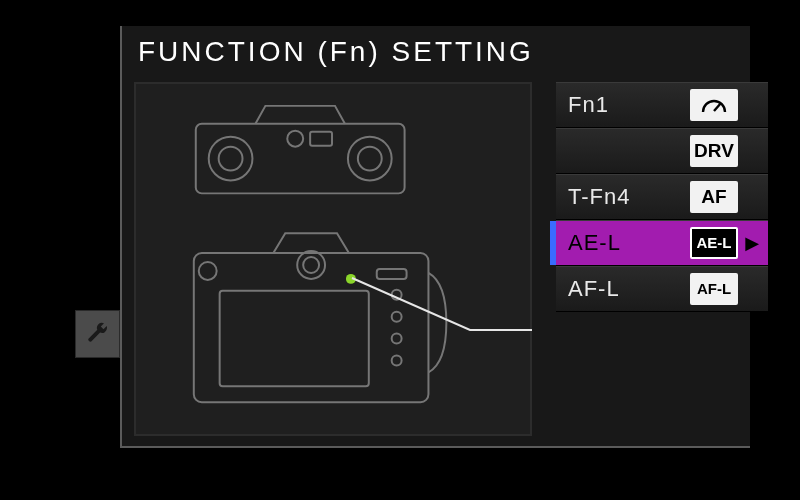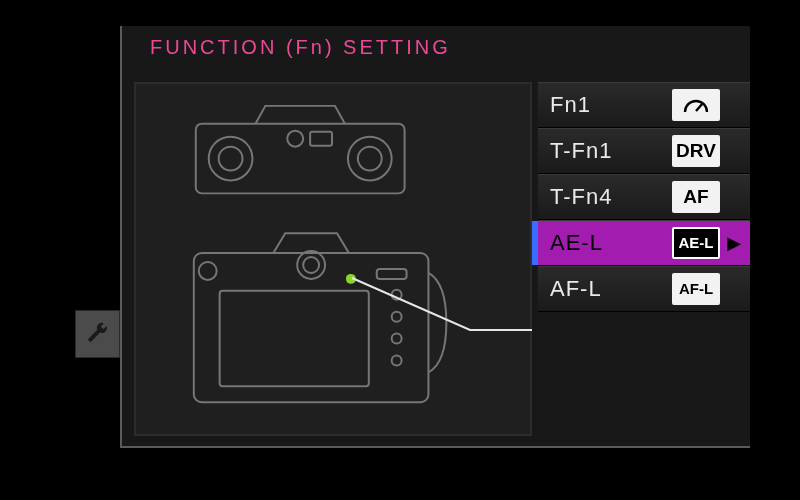--- a/index.html
+++ b/index.html
@@ -1,22 +1,22 @@
 <!DOCTYPE html>
 <html><head>
 <meta charset="utf-8">
 <style>
   html,body{margin:0;padding:0;background:#000;width:800px;height:500px;overflow:hidden;font-family:"Arial Narrow",Arial,Helvetica,sans-serif;-webkit-font-smoothing:antialiased}
   .screen{position:absolute;left:0;top:0;width:800px;height:500px;background:#000}
   .panel{position:absolute;left:120px;top:26px;width:630px;height:422px;background:#181818}
   .panel-stroke{position:absolute;left:0;top:0;width:100%;height:100%;border-left:2px solid #5b5b5b;border-bottom:2px solid #5b5b5b;box-sizing:border-box;pointer-events:none}
-  .title{position:absolute;left:150px;top:36px;font-size:20px;letter-spacing:3px;color:#ec4899}
+  .title{position:absolute;left:138px;top:36px;font-size:28px;letter-spacing:3px;color:#ffffff}
   .diagram-area{position:absolute;left:134px;top:82px;width:398px;height:354px;background:#1f1f1f;border:2px solid #2c2c2c;box-sizing:border-box}
   .diagram-svg{position:absolute;left:0;top:0;width:100%;height:100%}
-  .menu{position:absolute;left:538px;top:82px;width:212px}
+  .menu{position:absolute;left:556px;top:82px;width:212px}
   .item{position:relative;height:44px;line-height:44px;border-top:1px solid #3a3a3a;border-bottom:1px solid #000;background:linear-gradient(#2a2a2a,#1a1a1a);color:#e9e9e9;font-size:22px;letter-spacing:1px}
   .item:first-child{border-top:1px solid #3a3a3a}
   .item-label{position:absolute;left:12px;top:0}
   .item-icon{position:absolute;right:30px;top:6px;width:48px;height:32px;display:flex;align-items:center;justify-content:center}
   .icon-box{width:56px;height:32px;background:#f2f2f2;color:#000;border-radius:2px;display:flex;align-items:center;justify-content:center;font-weight:900;font-size:19px;letter-spacing:0;font-family:Arial,Helvetica,sans-serif}
   .icon-box.dark{background:#000;color:#fff;border:2px solid #fff;box-sizing:border-box}
   .item.selected{background:#a21caf;color:#000}
   .item.selected::before{content:"";position:absolute;left:-6px;top:0;bottom:0;width:6px;background:#3a6cff}
   .item .chev{position:absolute;right:8px;top:0;color:#000;font-size:18px}
   .item:not(.selected) .chev{display:none}
@@ -89,21 +89,20 @@
           <svg width="28" height="20" viewBox="0 0 28 20">
               <path fill="none" stroke="#000" stroke-width="2.4" d="M3 17a11 11 0 0 1 22 0"></path>
               <line x1="14" y1="16" x2="21" y2="8" stroke="#000" stroke-width="2.4"></line>
             </svg>
         </span>
       </span>
 
     </div>
 
     <div class="item">
-      <span class="item-label">T-Fn1</span>
       <span class="item-icon">
         <span class="icon-box">DRV</span>
       </span>
 
     </div>
 
 
 
     <div class="item">
       <span class="item-label">T-Fn4</span>

